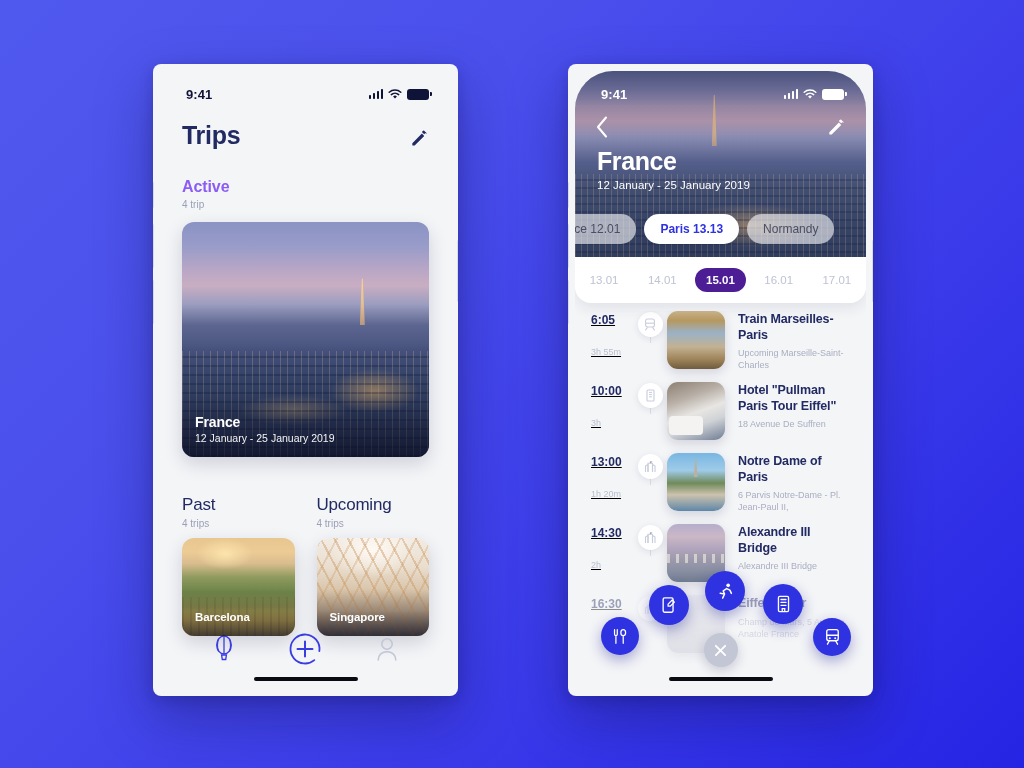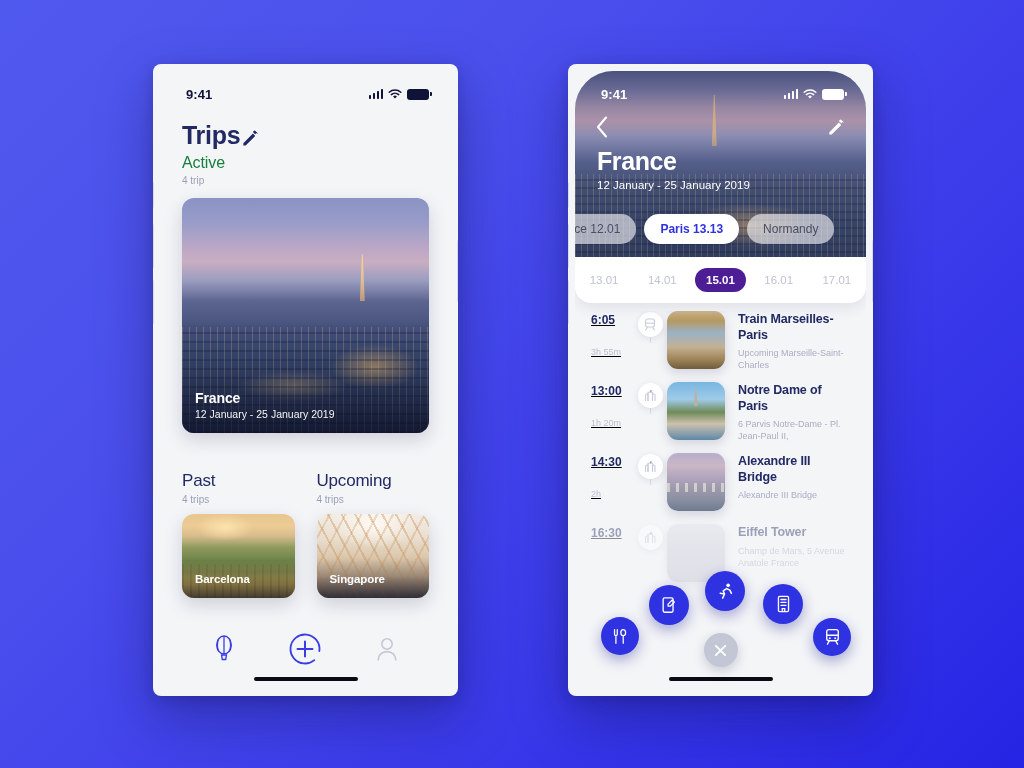--- a/index.html
+++ b/index.html
@@ -53,42 +53,42 @@
   .batt::after { content:''; position:absolute; right:-3px; top:3.5px; width:2px; height:4px; border-radius:0 1px 1px 0; background:inherit; }
   .dark  .sb-time, .dark  { color: #101338; }
   .dark  .sig i { background: #101338; }
   .dark  .batt { background: #101338; }
   .light .sb-time { color: #fff; }
   .light .sig i { background: #fff; }
   .light .batt { background: #fff; }
 
   
   .l-content { position: absolute; top: 38px; left: 0; right: 0; bottom: 0; padding: 0 22px; }
-  .l-head { display: flex; align-items: flex-start; padding-top: 12px; }
+  .l-head { display: flex; align-items: flex-start; justify-content: space-between; padding-top: 12px; }
   .page-title { font-size: 25px; font-weight: 700; color: #222A63; letter-spacing: -.3px; }
   .pencil { width: 20px; height: 20px; margin-top: 7px; cursor: pointer; }
-  .sec-title { font-size: 16px; color: #15803d; font-weight: 400; margin-top: 4px; letter-spacing: -.1px; }
+  .sec-title { font-size: 16px; color: #8b5cf6; font-weight: 700; margin-top: 28px; letter-spacing: -.1px; }
   .sec-sub { font-size: 10px; color: #9BA0B8; margin-top: 3px; }
 
   .card {
     position: relative; border-radius: 12px; overflow: hidden;
     box-shadow: 0 7px 18px rgba(25,28,80,.17);
   }
   .card-hero { height: 235px; margin-top: 12px; }
   .card-label { position: absolute; left: 13px; bottom: 13px; right: 10px; z-index: 3; }
   .card-name { color: #fff; font-size: 14px; font-weight: 700; letter-spacing: -.1px; }
   .card-dates { color: #fff; font-size: 10.5px; margin-top: 2px; opacity: .95; }
   .card-shade { position: absolute; inset: 0; z-index: 2;
     background: linear-gradient(to top, rgba(8,10,30,.72) 0%, rgba(8,10,30,.18) 26%, rgba(8,10,30,0) 48%); }
 
   .cols { display: flex; gap: 22px; margin-top: 18px; }
   .col { flex: 1; }
   .col-title { font-size: 17px; color: #222A63; letter-spacing: -.2px; margin-top: 20px; }
   .col-sub { font-size: 10px; color: #9BA0B8; margin-top: 3px; }
-  .card-small { height: 84px; margin-top: 9px; }
+  .card-small { height: 98px; margin-top: 9px; }
   .card-small .card-name { font-size: 11.5px; }
 
   
   .ph { position: absolute; inset: 0; }
   .ph-paris {
     background:
       radial-gradient(ellipse 30% 16% at 78% 72%, rgba(255,196,110,.55), transparent 60%),
       radial-gradient(ellipse 34% 10% at 45% 80%, rgba(255,210,140,.38), transparent 65%),
       linear-gradient(to bottom,
         #8a93c4 0%, #9a9cc9 11%, #b8a6c6 20%, #c9aec2 27%,
@@ -416,20 +416,42 @@
         </div>
         <div class="t-thumb">
             <div class="ph ph-street"></div>
           </div>
         <div class="t-body">
           <div class="t-name">Train Marseilles-Paris</div>
           <div class="t-addr">Upcoming Marseille-Saint-Charles</div>
         </div>
       </div>
 
+      <div class="trow">
+        <div class="t-time">
+          <div class="t-start">10:00</div>
+          <div class="t-dur">3h</div>
+        </div>
+        <div class="t-axis">
+          <div class="t-dot">
+            <svg width="11" height="13" viewBox="0 0 11 13">
+              <rect x="2" y="1" width="7" height="11" rx="1" fill="none" stroke="#C9CDDC" stroke-width="1.1"></rect>
+              <path d="M4 3.4h3M4 5.6h3M4 7.8h3" stroke="#C9CDDC" stroke-width="1"></path>
+            </svg>
+          </div>
+          <div class="t-line"></div>
+        </div>
+        <div class="t-thumb">
+            <div class="ph ph-hotel"></div>
+          </div>
+        <div class="t-body">
+          <div class="t-name">Hotel "Pullman Paris Tour Eiffel"</div>
+          <div class="t-addr">18 Avenue De Suffren</div>
+        </div>
+      </div>
 
       <div class="trow">
         <div class="t-time">
           <div class="t-start">13:00</div>
           <div class="t-dur">1h 20m</div>
         </div>
         <div class="t-axis">
           <div class="t-dot">
             <svg width="13" height="12" viewBox="0 0 13 12">
               <path d="M1.5 11V5l2.5-1.6V11M8.5 11V3.4L11 5v6" fill="none" stroke="#C9CDDC" stroke-width="1.1" stroke-linejoin="round"></path>

